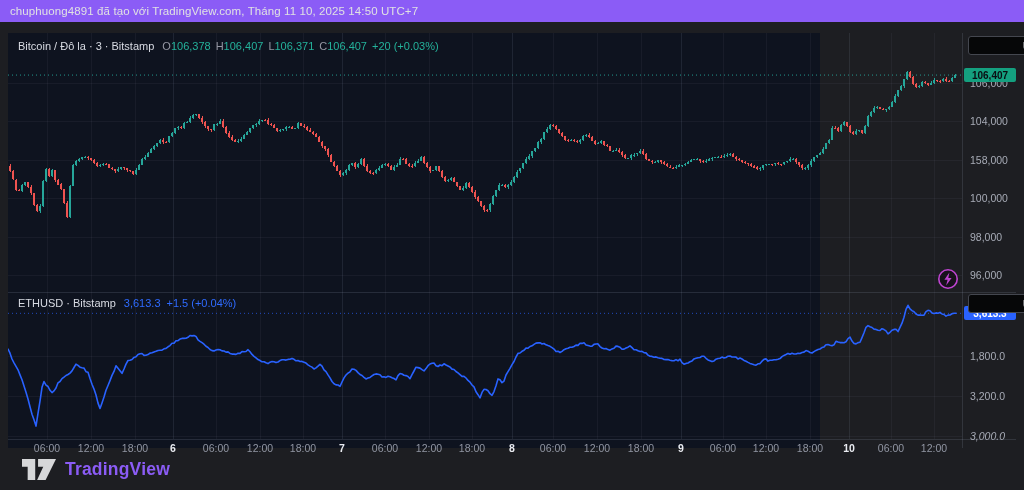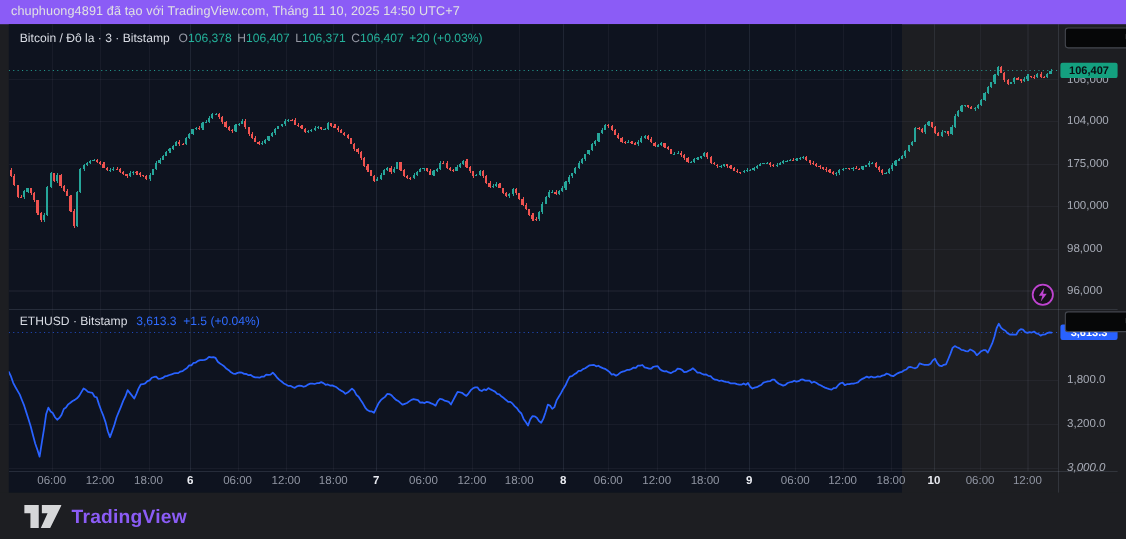--- a/index.html
+++ b/index.html
@@ -1,19 +1,19 @@
 <!DOCTYPE html>
 <html><head>
 <meta charset="utf-8">
 <style>
   html,body{margin:0;padding:0;}
   body{width:1024px;height:490px;background:#1d1e22;font-family:"Liberation Sans",sans-serif;overflow:hidden;position:relative;}
   .attribution-bar{position:absolute;left:0;top:0;width:1024px;height:22px;background:#8b5cf6;display:flex;align-items:center;box-sizing:border-box;padding-left:10px;}
   .attribution-bar span{color:#e0e1e3;font-size:11.5px;font-weight:500;letter-spacing:.1px;}
-  .chart-container{position:absolute;left:8px;top:22px;width:812px;height:426px;background:#0e131f;}
+  .chart-container{position:absolute;left:8px;top:33px;width:812px;height:426px;background:#0e131f;}
   #chart{position:absolute;left:0;top:0;}
   .legend{position:absolute;left:10px;display:flex;align-items:center;font-size:11px;white-space:nowrap;z-index:5;}
   .legend.btc{top:7px;}
   .legend.eth{top:264px;}
   .legend .title{color:#d8dbe3;font-weight:500;margin-right:8px;}
   .legend .pair{margin-right:5px;}
   .legend .pair .k{color:#9598a4;}
   .legend .pair .v{color:#24b29b;}
   .legend .change{color:#24b29b;}
   .legend.eth .v,.legend.eth .change{color:#2f6bff;}
@@ -737,21 +737,21 @@
 
   <div class="usd-button btc">USD</div>
   <div class="usd-button eth">USD</div>
 
   <div class="price-badge btc">106,407</div>
   <div class="price-badge eth">3,613.3</div>
 
   <div class="price-axis" id="price-axis">
       <div class="price-label" style="top: 42.892px;">106,000</div>
       <div class="price-label" style="top: 81.3092px;">104,000</div>
-      <div class="price-label" style="top: 119.726px;">175,000</div>
+      <div class="price-label" style="top: 119.726px;">158,000</div>
       <div class="price-label" style="top: 158.143px;">100,000</div>
       <div class="price-label" style="top: 196.561px;">98,000</div>
       <div class="price-label" style="top: 234.978px;">96,000</div>
       <div class="price-label" style="top: 316px;">1,800.0</div>
       <div class="price-label" style="top: 356px;">3,200.0</div>
       <div class="price-label" style="top: 396px; font-style: italic;">3,000.0</div>
     </div>
   <div class="time-axis" id="time-axis">
       <div class="time-tick" style="left: 39px;">06:00</div>
       <div class="time-tick" style="left: 83px;">12:00</div>

